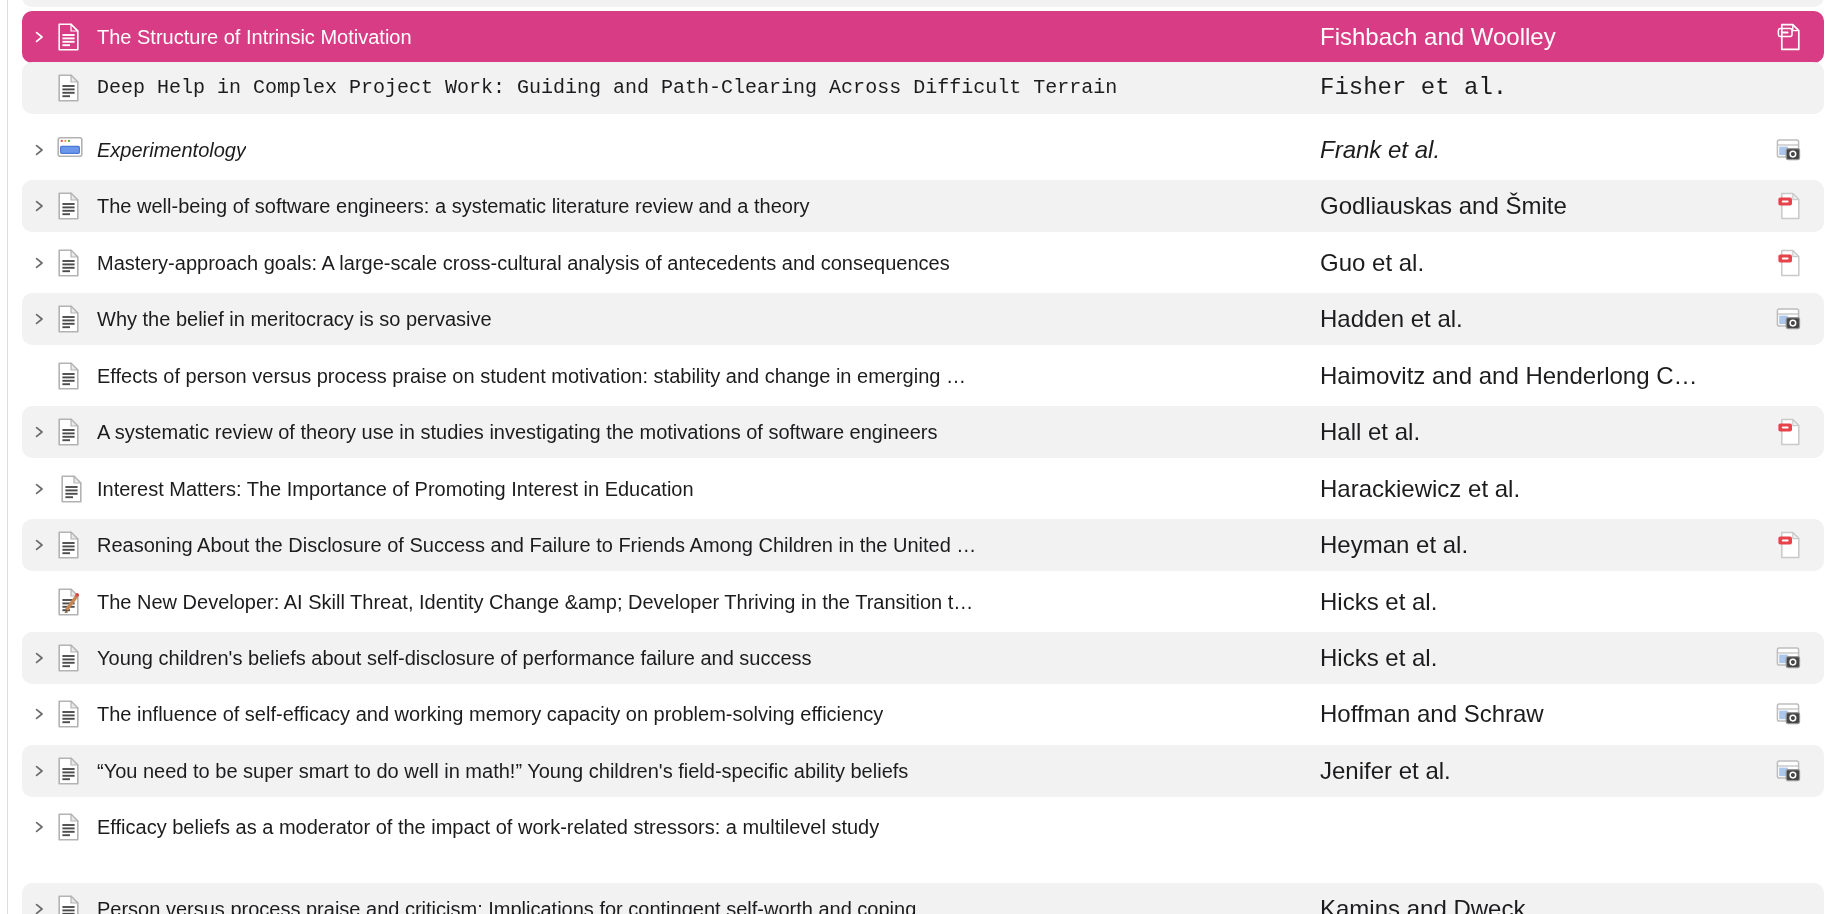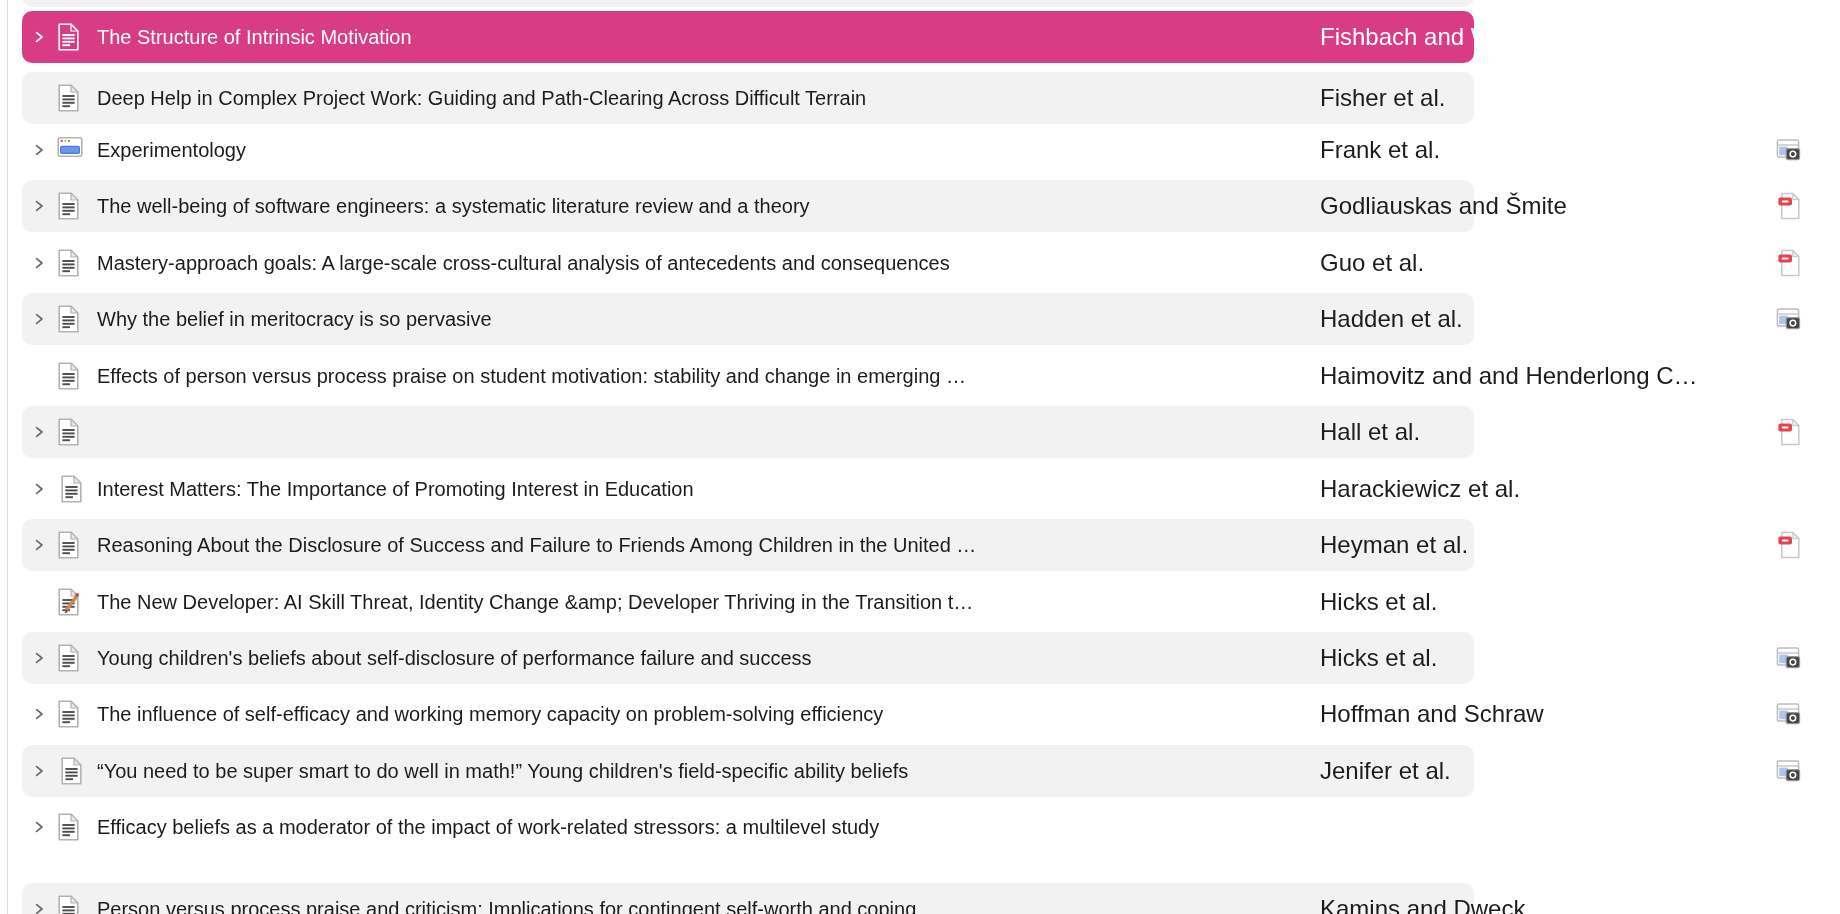--- a/index.html
+++ b/index.html
@@ -2,21 +2,21 @@
 <html><head>
 <meta charset="utf-8">
 <style>
   html,body{margin:0;padding:0;background:#fff;}
   .stage{
     position:relative;width:1840px;height:914px;background:#ffffff;overflow:hidden;
     font-family:"Liberation Sans","DejaVu Sans",sans-serif;
   }
   .pane-divider{position:absolute;left:7px;top:0;width:1px;height:914px;background:#dcdcdc;}
   .items-list{position:absolute;inset:0;}
-  .row{position:absolute;left:22px;width:1452px;height:52px;border-radius:10px;background:transparent;}
+  .row{position:absolute;left:22px;width:1802px;height:52px;border-radius:10px;background:transparent;}
   .row.zebra-gray{background:#f2f2f3;}
   .row.selected{background:#d83c84;}
   .chevron{position:absolute;left:10px;top:19px;width:14px;height:14px;color:#6b6b6b;line-height:0;}
   .row.selected .chevron{color:#ffffff;}
   .item-icon{position:absolute;left:35px;top:12px;width:26px;height:28px;line-height:0;}
   .cell-title{
     position:absolute;left:75px;top:0;max-width:1215px;height:52px;line-height:52px;
     font-size:20px;color:#1c1c1e;white-space:nowrap;overflow:hidden;
   }
   .cell-creator{
@@ -50,35 +50,35 @@
     <span class="cell-creator">Fishbach and Woolley</span>
     <span class="attach-icon">
           <svg width="25" height="28" viewBox="0 0 25 28">
             <path d="M4.8 1.6 H15.8 L21.8 7.6 V26.4 H4.8 Z" fill="none" stroke="#fff" stroke-width="1.7" stroke-linejoin="round"></path>
             <path d="M15.8 1.6 V7.6 H21.8" fill="none" stroke="#fff" stroke-width="1.4"></path>
             <rect x="1.4" y="5.4" width="13.6" height="8.2" rx="2" fill="none" stroke="#fff" stroke-width="1.5"></rect>
             <rect x="4.8" y="8.6" width="6.8" height="1.9" rx="0.95" fill="#fff"></rect>
           </svg>
         </span>
   </div>
-      <div class="row zebra-gray" style="top: 72px;">
+      <div class="row zebra-gray" style="top: 62px; font-family: Liberation Mono, monospace;">
 
     <span class="item-icon"><svg width="23" height="28" viewBox="0 0 23 28">
             <path d="M2.2 1.2 H14 L20.8 8 V26.8 H2.2 Z" fill="#ffffff" stroke="#b3b3b3" stroke-width="1.6" stroke-linejoin="round"></path>
             <path d="M14 1.2 V8 H20.8 Z" fill="#e9e9e9" stroke="#b3b3b3" stroke-width="1.2" stroke-linejoin="round"></path>
             <line x1="5.4" y1="12" x2="17.6" y2="12" stroke="#4c4c4c" stroke-width="1.9"></line>
             <line x1="5.4" y1="15.4" x2="17.6" y2="15.4" stroke="#4c4c4c" stroke-width="1.9"></line>
             <line x1="5.4" y1="18.8" x2="17.6" y2="18.8" stroke="#4c4c4c" stroke-width="1.9"></line>
             <line x1="5.4" y1="22.2" x2="13" y2="22.2" stroke="#4c4c4c" stroke-width="1.9"></line>
           </svg></span>
     <span class="cell-title">Deep Help in Complex Project Work: Guiding and Path-Clearing Across Difficult Terrain</span>
     <span class="cell-creator">Fisher et al.</span>
     <span class="attach-icon"></span>
   </div>
-      <div class="row zebra-white" style="top: 123.9px;">
+      <div class="row zebra-white" style="top: 123.9px; font-style: italic;">
     <span class="chevron"><svg width="14" height="14" viewBox="0 0 14 14">
             <path d="M4.6 2.6 L10 7 L4.6 11.4" fill="none" stroke="currentColor" stroke-width="1.7" stroke-linecap="round" stroke-linejoin="round"></path>
           </svg></span>
     <span class="item-icon"><svg width="26" height="22" viewBox="0 0 26 22">
             <rect x="1.2" y="1.8" width="23.6" height="18.4" rx="2" fill="#fff" stroke="#b3b3b3" stroke-width="1.6"></rect>
             <circle cx="4.8" cy="4.9" r="1.15" fill="#e05347"></circle>
             <circle cx="8.4" cy="4.9" r="1.15" fill="#e2a23b"></circle>
             <circle cx="12" cy="4.9" r="1.15" fill="#58a84b"></circle>
             <rect x="3.6" y="10.4" width="18.8" height="7" rx="1.2" fill="#6a97ea" stroke="#4b79d6" stroke-width="1.2"></rect>
           </svg></span>
@@ -183,20 +183,21 @@
             <path d="M4.6 2.6 L10 7 L4.6 11.4" fill="none" stroke="currentColor" stroke-width="1.7" stroke-linecap="round" stroke-linejoin="round"></path>
           </svg></span>
     <span class="item-icon"><svg width="23" height="28" viewBox="0 0 23 28">
             <path d="M2.2 1.2 H14 L20.8 8 V26.8 H2.2 Z" fill="#ffffff" stroke="#b3b3b3" stroke-width="1.6" stroke-linejoin="round"></path>
             <path d="M14 1.2 V8 H20.8 Z" fill="#e9e9e9" stroke="#b3b3b3" stroke-width="1.2" stroke-linejoin="round"></path>
             <line x1="5.4" y1="12" x2="17.6" y2="12" stroke="#4c4c4c" stroke-width="1.9"></line>
             <line x1="5.4" y1="15.4" x2="17.6" y2="15.4" stroke="#4c4c4c" stroke-width="1.9"></line>
             <line x1="5.4" y1="18.8" x2="17.6" y2="18.8" stroke="#4c4c4c" stroke-width="1.9"></line>
             <line x1="5.4" y1="22.2" x2="13" y2="22.2" stroke="#4c4c4c" stroke-width="1.9"></line>
           </svg></span>
+    <span class="cell-title">A systematic review of theory use in studies investigating the motivations of software engineers</span>
     <span class="cell-creator">Hall et al.</span>
     <span class="attach-icon">
           <svg width="25" height="28" viewBox="0 0 25 28">
             <path d="M4.8 1.6 H15.8 L21.8 7.6 V26.4 H4.8 Z" fill="#fff" stroke="#c9c9c9" stroke-width="1.5" stroke-linejoin="round"></path>
             <path d="M15.8 1.6 V7.6 H21.8 Z" fill="#efefef" stroke="#c9c9c9" stroke-width="1.1" stroke-linejoin="round"></path>
             <rect x="1.4" y="5.4" width="13.6" height="8.2" rx="2" fill="#e8424b"></rect>
             <rect x="4.8" y="8.6" width="6.8" height="1.9" rx="0.95" fill="#fff"></rect>
           </svg>
         </span>
   </div>
@@ -297,21 +298,21 @@
     <span class="attach-icon">
           <svg width="26" height="24" viewBox="0 0 26 24">
             <rect x="1.4" y="2" width="21.2" height="17" rx="1.8" fill="#fff" stroke="#bdbdbd" stroke-width="1.5"></rect>
             <line x1="1.4" y1="7" x2="22.6" y2="7" stroke="#bdbdbd" stroke-width="1.2"></line>
             <rect x="3.2" y="8.6" width="8.6" height="8.6" fill="#adc6ec"></rect>
             <rect x="10.2" y="10.6" width="13.4" height="11" rx="2" fill="#454545" stroke="#979797" stroke-width="1.1"></rect>
             <circle cx="16.9" cy="16.1" r="2.8" fill="none" stroke="#fff" stroke-width="1.5"></circle>
           </svg>
         </span>
   </div>
-      <div class="row zebra-gray" style="top: 744.85px; text-align: right;">
+      <div class="row zebra-gray" style="top: 744.85px;">
     <span class="chevron"><svg width="14" height="14" viewBox="0 0 14 14">
             <path d="M4.6 2.6 L10 7 L4.6 11.4" fill="none" stroke="currentColor" stroke-width="1.7" stroke-linecap="round" stroke-linejoin="round"></path>
           </svg></span>
     <span class="item-icon"><svg width="23" height="28" viewBox="0 0 23 28">
             <path d="M2.2 1.2 H14 L20.8 8 V26.8 H2.2 Z" fill="#ffffff" stroke="#b3b3b3" stroke-width="1.6" stroke-linejoin="round"></path>
             <path d="M14 1.2 V8 H20.8 Z" fill="#e9e9e9" stroke="#b3b3b3" stroke-width="1.2" stroke-linejoin="round"></path>
             <line x1="5.4" y1="12" x2="17.6" y2="12" stroke="#4c4c4c" stroke-width="1.9"></line>
             <line x1="5.4" y1="15.4" x2="17.6" y2="15.4" stroke="#4c4c4c" stroke-width="1.9"></line>
             <line x1="5.4" y1="18.8" x2="17.6" y2="18.8" stroke="#4c4c4c" stroke-width="1.9"></line>
             <line x1="5.4" y1="22.2" x2="13" y2="22.2" stroke="#4c4c4c" stroke-width="1.9"></line>

